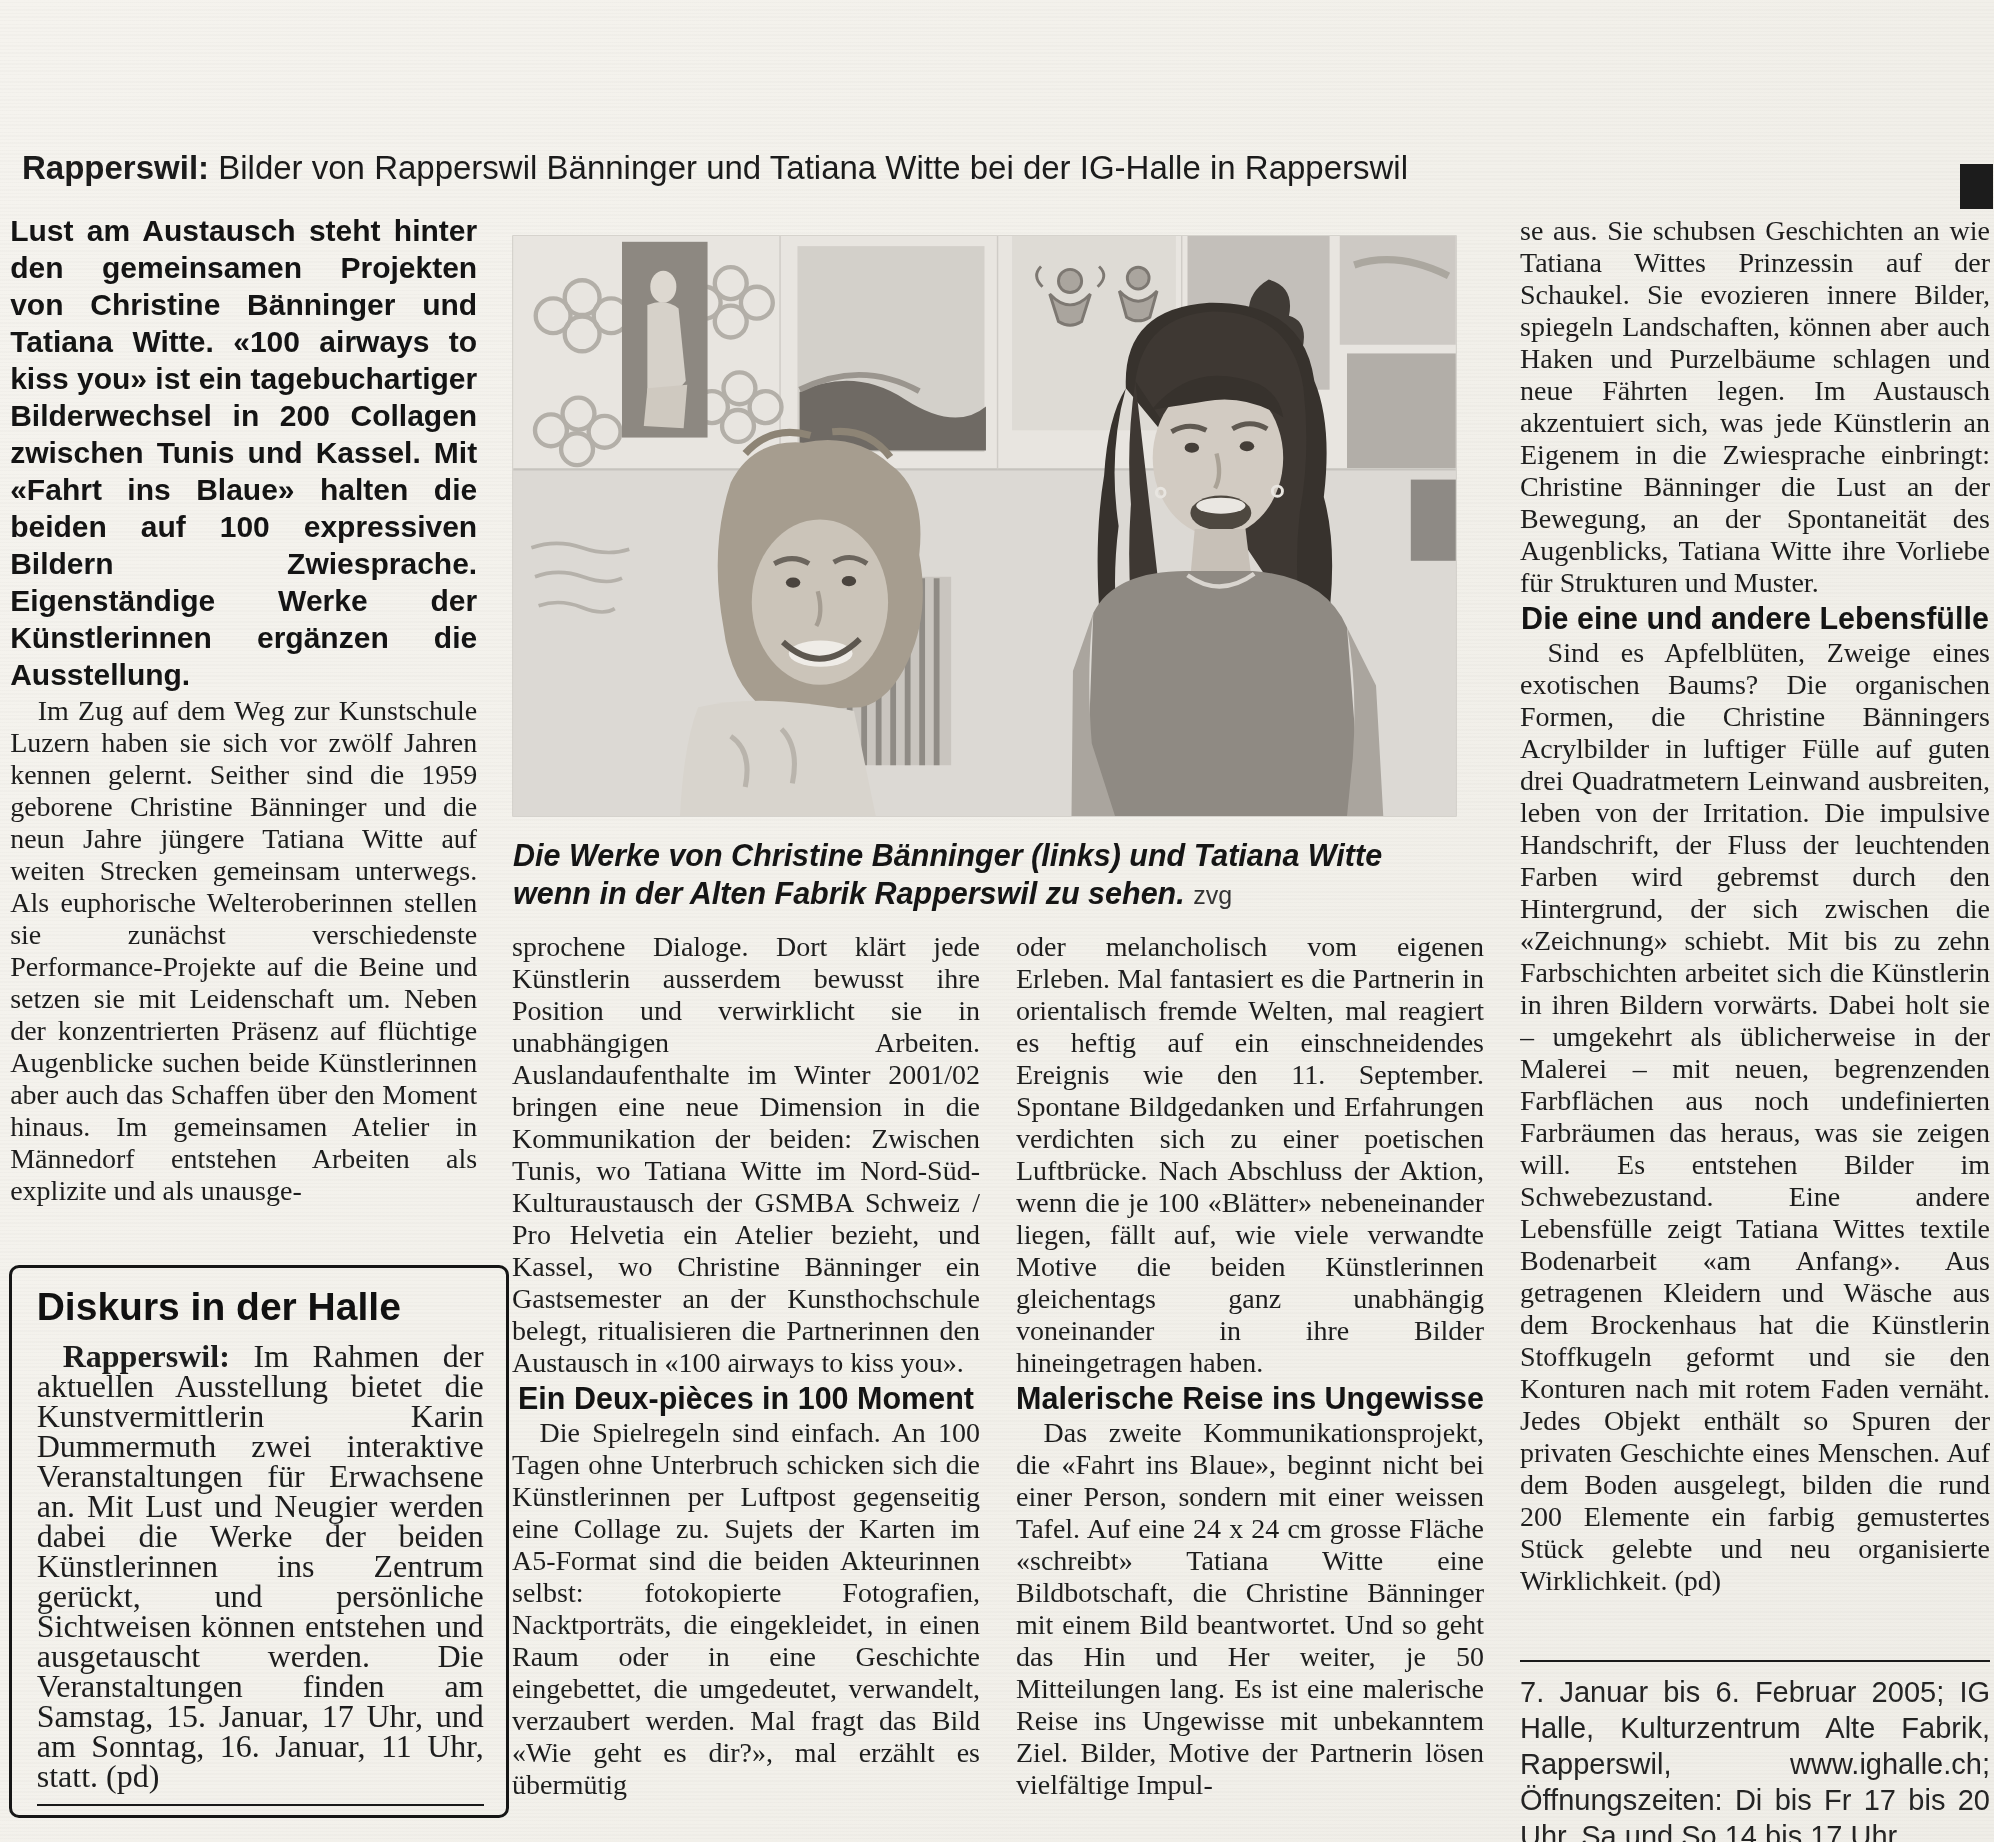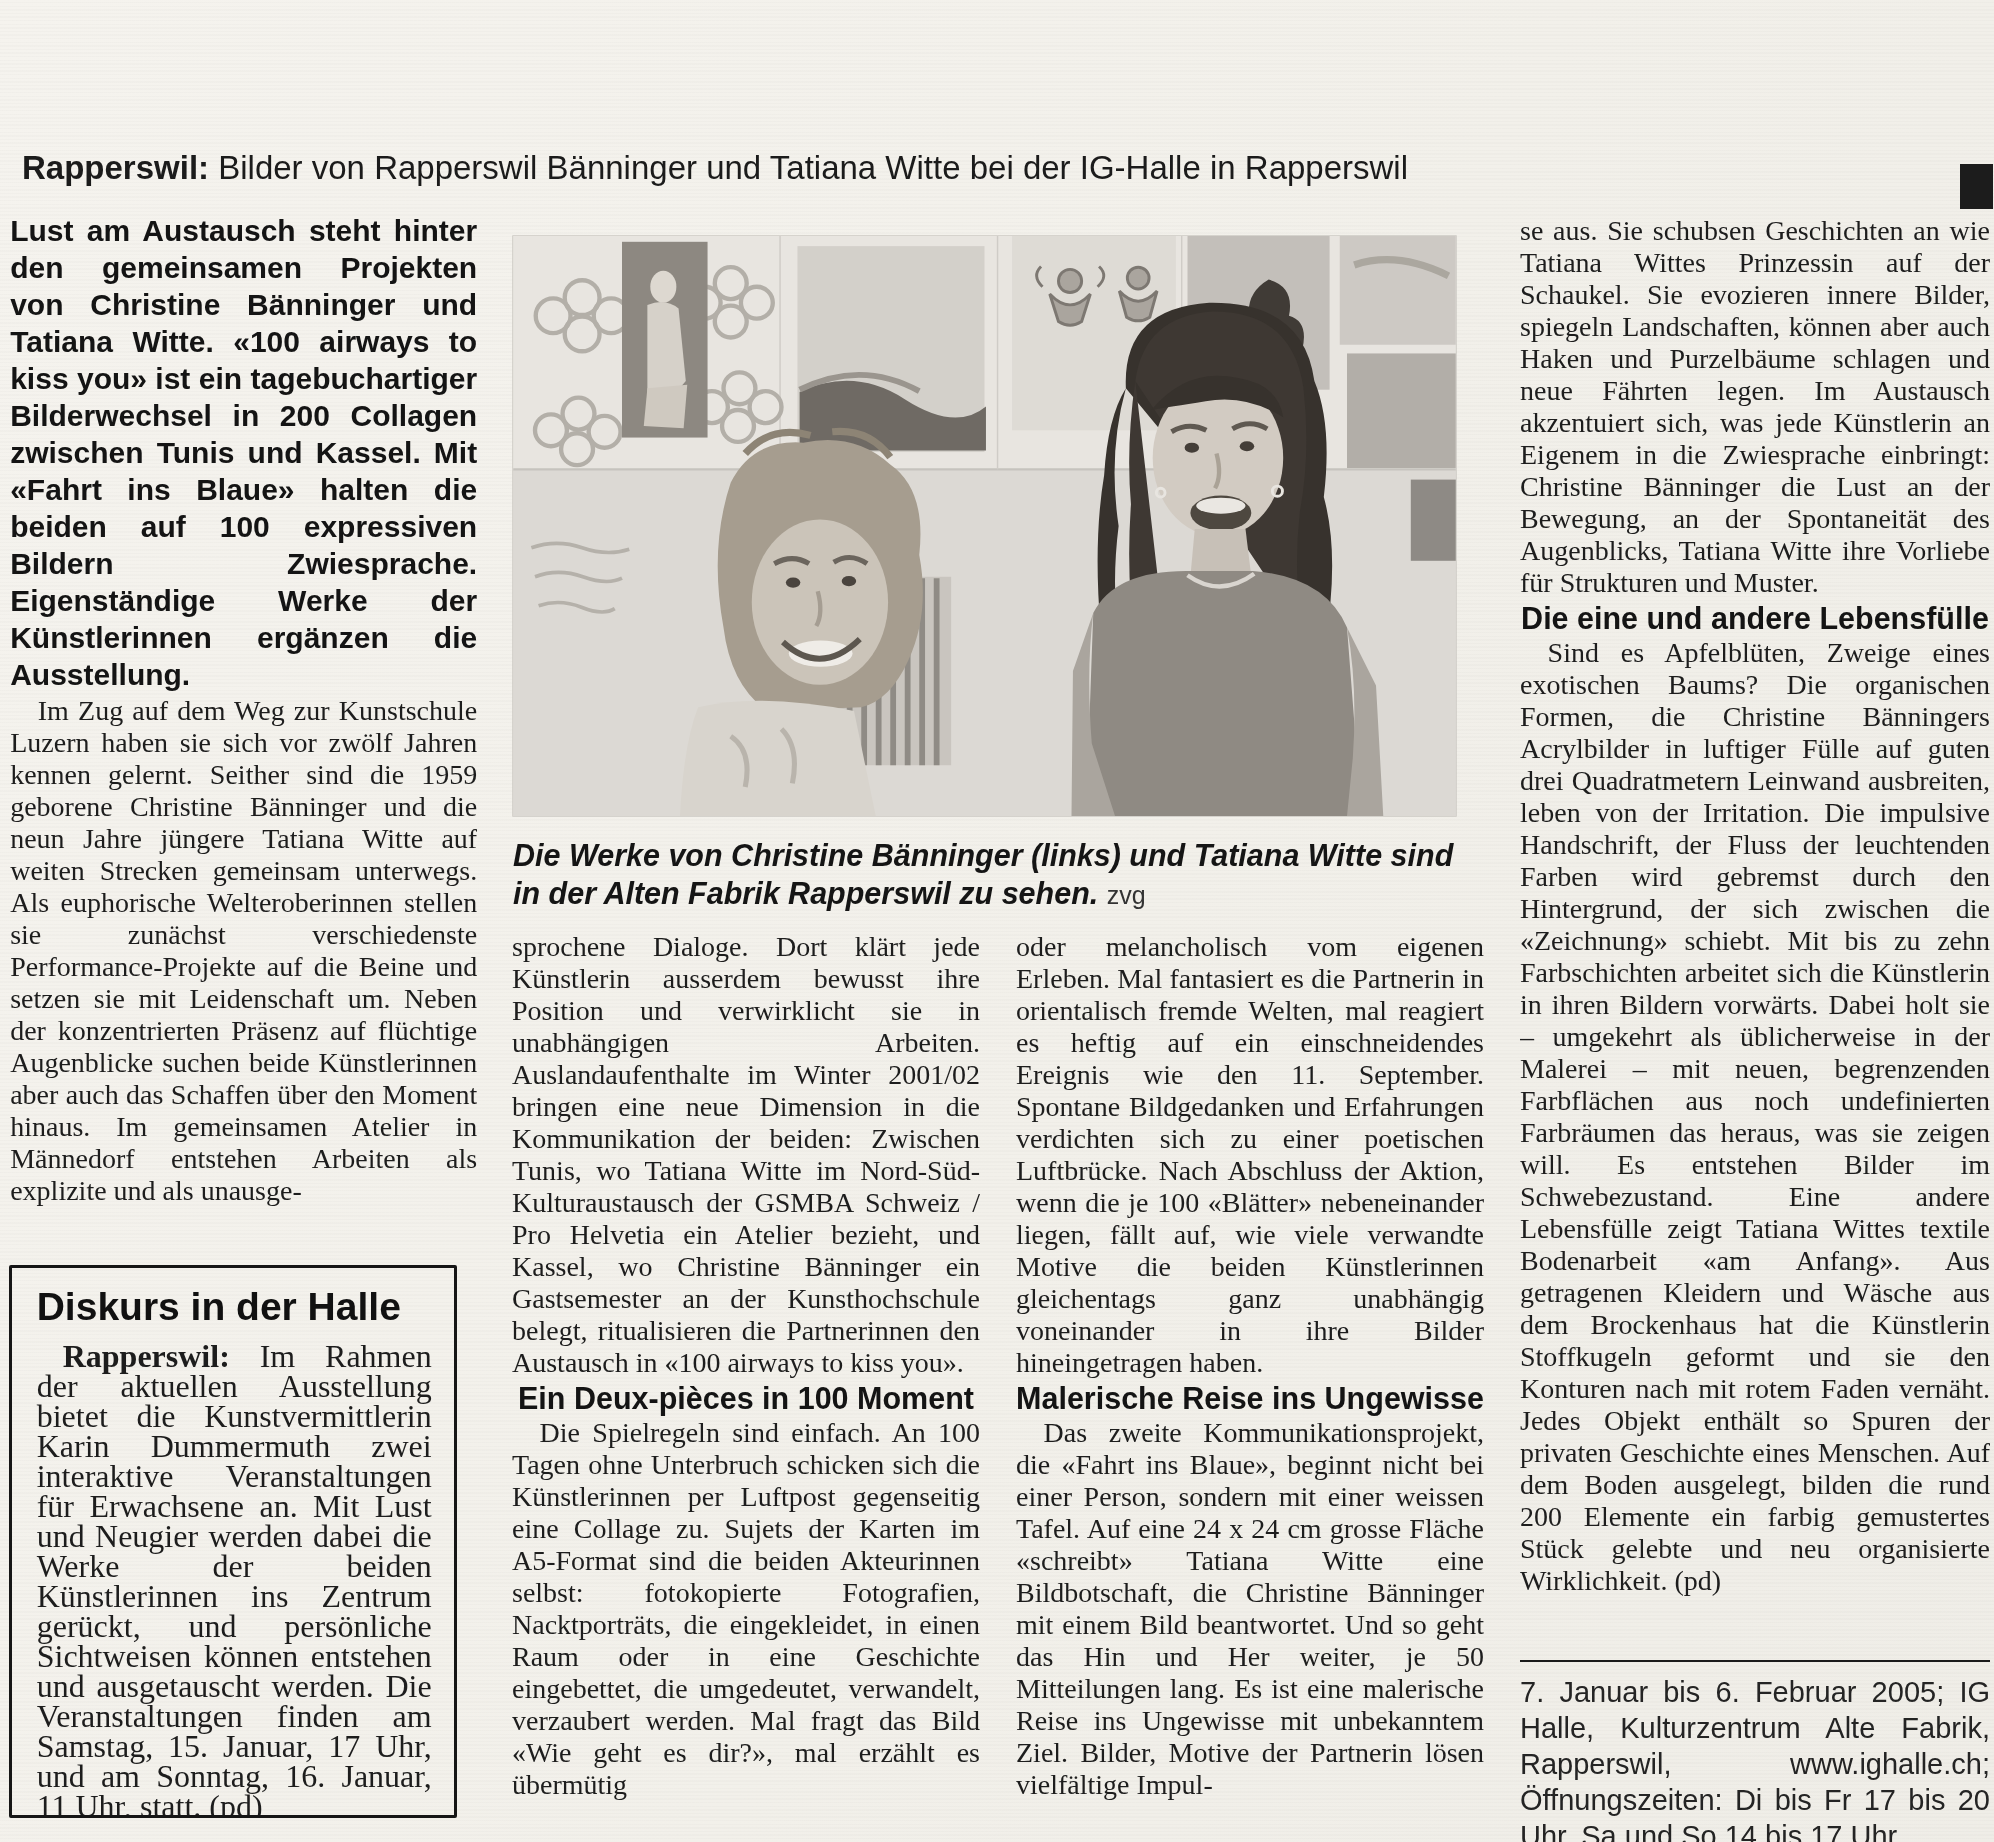--- a/index.html
+++ b/index.html
@@ -55,22 +55,22 @@
   }
 
   
   #col1{left:10.2px;top:212px;width:467px;height:1037px;}
   #col2{left:512px;top:931px;width:468px;height:907px;}
   #col3{left:1016px;top:931px;width:468px;height:907px;}
   #col4{left:1520px;top:215px;width:470px;height:1428px;}
 
   
   #infobox{
-    left:8.7px;top:1265px;width:448px;height:553px;
-    border:3.6px solid #161616;border-radius:2px;
+    left:8.7px;top:1265px;width:500px;height:553px;
+    border:3.6px solid #161616;border-radius:10px;
     box-sizing:border-box;
     padding:14.5px 22px 13px 25px;
     overflow:hidden;
     background:transparent;
   }
   #infobox h2{
     font-family:"Liberation Sans", sans-serif;
     font-size:39px;line-height:44px;margin:2.9px 0 11.6px 0;color:#111;
   }
   #infobox .boxbody{
@@ -253,21 +253,21 @@
         <path d="M940 404 L1010 404 L1018 470 L934 470 Z" fill="#c7c0b7"></path>
         <path d="M800 520 Q830 460 935 462 L1020 462 Q1120 470 1150 540 L1170 800 L790 800 Z" fill="#8f8a83"></path>
         <path d="M930 468 Q975 500 1022 466" fill="none" stroke="#d9d5cf" stroke-width="6"></path>
         <path d="M800 520 Q790 600 798 700 L830 800 L770 800 L772 600 Z" fill="#aaa59e"></path>
         <path d="M1150 540 Q1165 620 1158 720 L1150 800 L1200 800 L1190 620 Z" fill="#aaa59e"></path>
       </g>
     </svg>
   </div>
 
   <div id="caption" class="abs">
-    <span>Die Werke von Christine Bänninger (links) und Tatiana Witte sind in der Alten Fabrik Rapperswil zu sehen.</span>
+    <span>Die Werke von Christine Bänninger (links) und Tatiana Witte wenn in der Alten Fabrik Rapperswil zu sehen.</span>
     <span class="credit">zvg</span>
   </div>
 
   <div id="col2" class="abs col">
     <p>sprochene Dialoge. Dort klärt jede Künstlerin ausserdem bewusst ihre Position und verwirklicht sie in unabhängigen Arbeiten. Auslandaufenthalte im Winter 2001/02 bringen eine neue Dimension in die Kommunikation der beiden: Zwischen Tunis, wo Tatiana Witte im Nord-Süd-Kulturaustausch der GSMBA Schweiz / Pro Helvetia ein Atelier bezieht, und Kassel, wo Christine Bänninger ein Gastsemester an der Kunsthochschule belegt, ritualisieren die Partnerinnen den Austausch in «100 airways to kiss you».</p>
     <p class="subhead">Ein Deux-pièces in 100 Moment</p>
     <p class="ind">Die Spielregeln sind einfach. An 100 Tagen ohne Unterbruch schicken sich die Künstlerinnen per Luftpost gegenseitig eine Collage zu. Sujets der Karten im A5-Format sind die beiden Akteurinnen selbst: fotokopierte Fotografien, Nacktporträts, die eingekleidet, in einen Raum oder in eine Geschichte eingebettet, die umgedeutet, verwandelt, verzaubert werden. Mal fragt das Bild «Wie geht es dir?», mal erzählt es übermütig</p>
   </div>
 
   <div id="col3" class="abs col">

